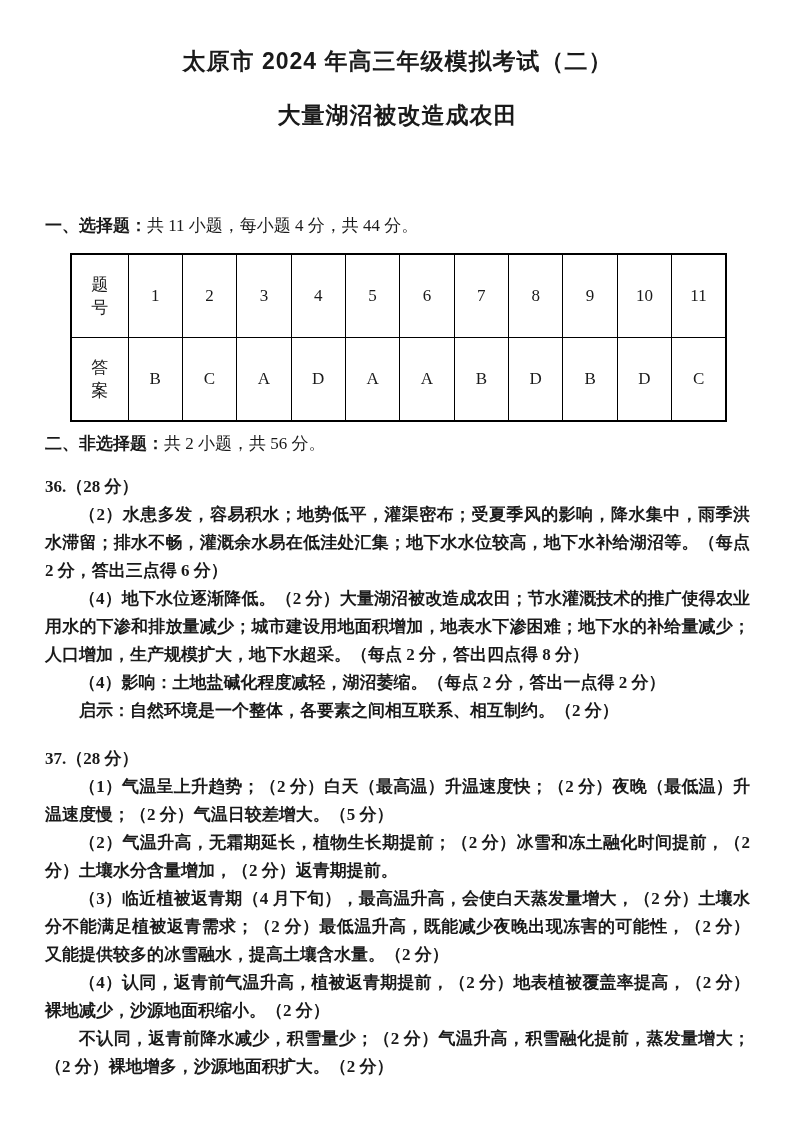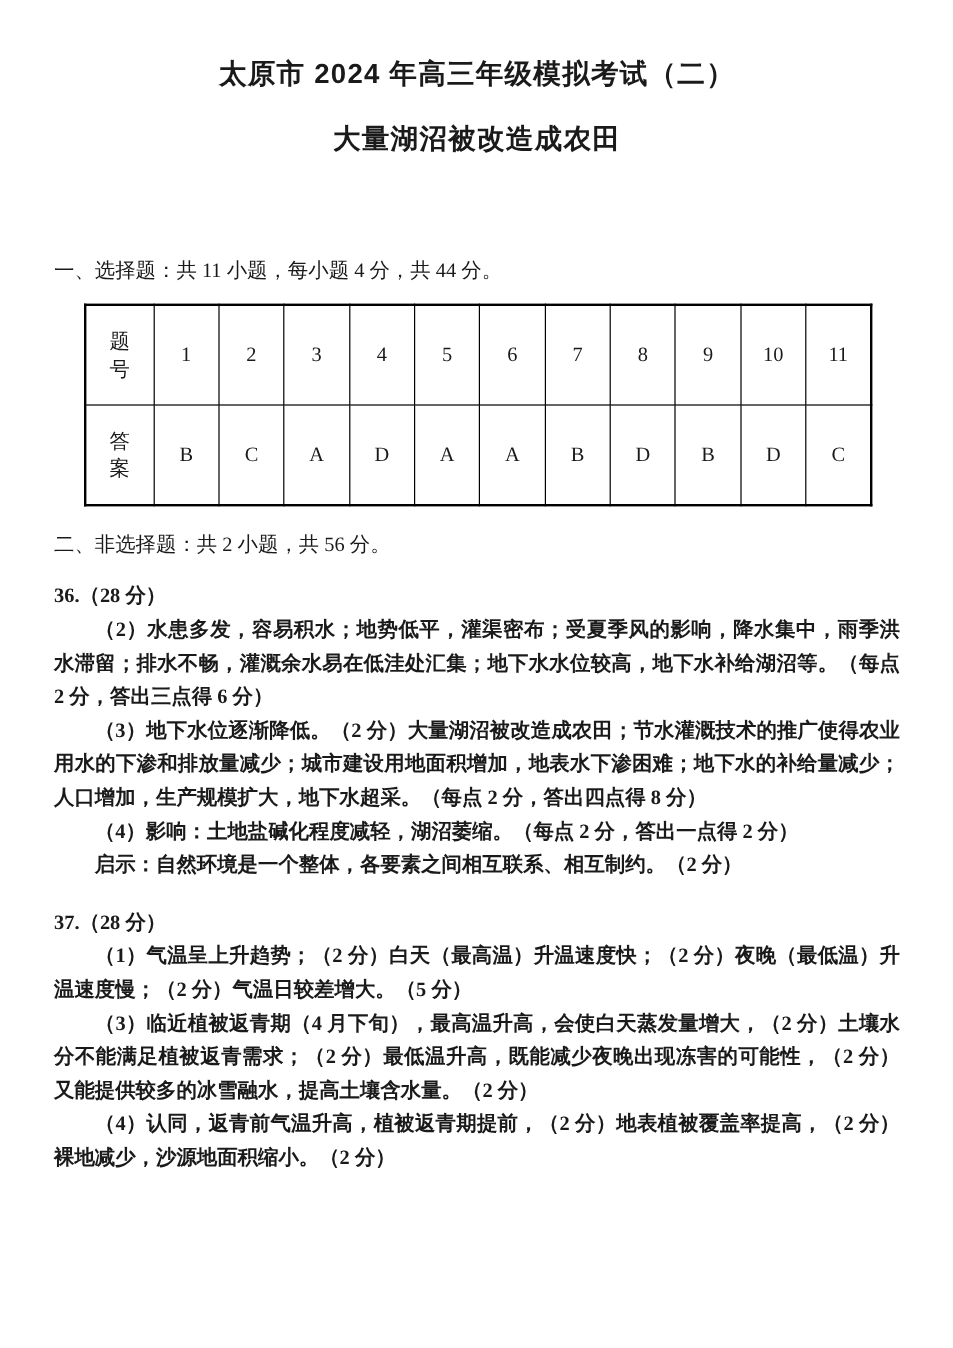--- a/index.html
+++ b/index.html
@@ -25,24 +25,24 @@
     margin: 0;
   }
   .title { margin-bottom: 24px; }
   .section-head {
     margin: 0;
     line-height: 21px;
     font-size: 17px;
   }
   .section-head .hei {
     font-family: "Liberation Sans", sans-serif;
-    font-weight: 400;
+    font-weight: 700;
   }
   .sec1 { margin-top: 85px; }
-  .sec2 { margin-top: 21px; }
+  .sec2 { margin-top: 11px; }
   table.answers {
     border-collapse: collapse;
     table-layout: fixed;
     width: 657px;
     margin: 17px 0 0 25px;
     border: 2px solid #000;
   }
   table.answers td {
     border: 1px solid #000;
     height: 31px;
@@ -112,25 +112,27 @@
         <td>C</td>
       </tr>
     </tbody>
   </table>
 
   <p class="section-head sec2"><b class="hei">二、非选择题：</b><span>共 2 小题，共 56 分。</span></p>
 
   <div class="question q36">
     <p class="qnum">36.（28 分）</p>
     <p class="para">（2）水患多发，容易积水；地势低平，灌渠密布；受夏季风的影响，降水集中，雨季洪水滞留；排水不畅，灌溉余水易在低洼处汇集；地下水水位较高，地下水补给湖沼等。（每点 2 分，答出三点得 6 分）</p>
-    <p class="para">（3）地下水位逐渐降低。（2 分）大量湖沼被改造成农田；节水灌溉技术的推广使得农业用水的下渗和排放量减少；城市建设用地面积增加，地表水下渗困难；地下水的补给量减少；人口增加，生产规模扩大，地下水超采。（每点 2 分，答出四点得 8 分）</p>
+    <p class="para">（4）地下水位逐渐降低。（2 分）大量湖沼被改造成农田；节水灌溉技术的推广使得农业用水的下渗和排放量减少；城市建设用地面积增加，地表水下渗困难；地下水的补给量减少；人口增加，生产规模扩大，地下水超采。（每点 2 分，答出四点得 8 分）</p>
     <p class="para">（4）影响：土地盐碱化程度减轻，湖沼萎缩。（每点 2 分，答出一点得 2 分）</p>
     <p class="para">启示：自然环境是一个整体，各要素之间相互联系、相互制约。（2 分）</p>
   </div>
 
   <div class="question q37">
     <p class="qnum">37.（28 分）</p>
     <p class="para">（1）气温呈上升趋势；（2 分）白天（最高温）升温速度快；（2 分）夜晚（最低温）升温速度慢；（2 分）气温日较差增大。（5 分）</p>
+    <p class="para">（2）气温升高，无霜期延长，植物生长期提前；（2 分）冰雪和冻土融化时间提前，（2 分）土壤水分含量增加，（2 分）返青期提前。</p>
     <p class="para">（3）临近植被返青期（4 月下旬），最高温升高，会使白天蒸发量增大，（2 分）土壤水分不能满足植被返青需求；（2 分）最低温升高，既能减少夜晚出现冻害的可能性，（2 分）又能提供较多的冰雪融水，提高土壤含水量。（2 分）</p>
     <p class="para">（4）认同，返青前气温升高，植被返青期提前，（2 分）地表植被覆盖率提高，（2 分）裸地减少，沙源地面积缩小。（2 分）</p>
+    <p class="para">不认同，返青前降水减少，积雪量少；（2 分）气温升高，积雪融化提前，蒸发量增大；（2 分）裸地增多，沙源地面积扩大。（2 分）</p>
   </div>
 
 </div>
 
 </body></html>

